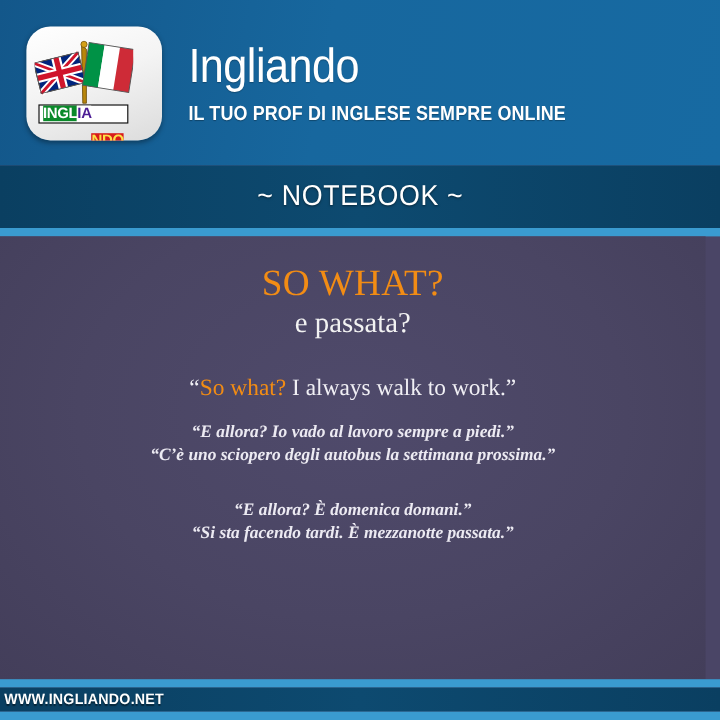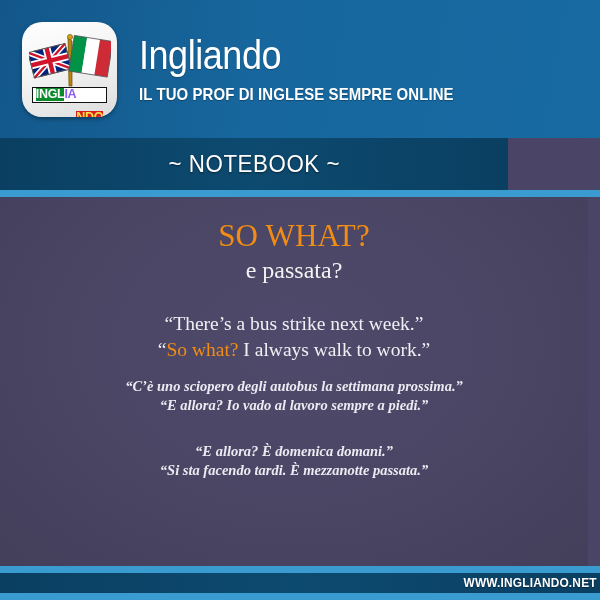--- a/index.html
+++ b/index.html
@@ -25,21 +25,21 @@
     top: 0; left: 0;
     width: 600px;
     height: 138px;
     background: linear-gradient(100deg, #13578a 0%, #17679e 45%, #176aa2 100%);
     display: flex;
     align-items: center;
     padding-left: 22px;
   }
 
   .logo-tile {
-    width: 95px;
+    width: 113px;
     height: 95px;
     border-radius: 20px;
     background: linear-gradient(160deg, #ffffff 0%, #f4f4f4 45%, #dcdcdc 100%);
     box-shadow: 0 2px 4px rgba(0,0,0,0.35);
     position: relative;
     flex: 0 0 auto;
     overflow: hidden;
   }
 
   .flags {
@@ -60,21 +60,21 @@
     align-items: center;
     justify-content: center;
     font-family: "Liberation Sans", sans-serif;
     font-weight: bold;
     font-size: 12.5px;
     letter-spacing: -0.3px;
     line-height: 1;
   }
   .badge span { padding: 0 0px; }
   .badge .g { color: #ffffff; background: #0a8a2a; }
-  .badge .w { color: #8b5cf6; background: #ffffff; }
+  .badge .w { color: #4c1d95; background: #ffffff; }
   .badge .r { color: #fde047; background: #d81b1b; margin-top: 45px; }
 
   .brand-block {
     margin-left: 22px;
     display: flex;
     flex-direction: column;
     justify-content: flex-start;
   }
 
   .brand-title {
@@ -98,21 +98,21 @@
     letter-spacing: 0.1px;
     transform: scaleX(0.88);
     transform-origin: left center;
     text-shadow: 0 1px 1px rgba(0,0,0,0.3);
   }
 
   
   .banner {
     position: absolute;
     top: 138px; left: 0;
-    width: 508px;
+    width: 600px;
     height: 52px;
     background: linear-gradient(90deg, #0a3f61 0%, #0d4a70 50%, #0a3f61 100%);
     display: flex;
     align-items: center;
     justify-content: center;
   }
   .banner-text {
     color: #ffffff;
     font-family: "Liberation Sans", sans-serif;
     font-size: 24px;
@@ -191,22 +191,21 @@
     width: 600px; height: 7px;
     background: #3a9bd0;
   }
   .footer {
     position: absolute;
     top: 573px; left: 0;
     width: 600px; height: 20px;
     background: linear-gradient(90deg, #0a3f61 0%, #0d4a70 50%, #0a3f61 100%);
     display: flex;
     align-items: center;
-    justify-content: flex-end;
-    padding-left: 48px;
+    justify-content: flex-start;
   }
   .footer-text {
     color: #ffffff;
     font-family: "Liberation Sans", sans-serif;
     font-size: 12.5px;
     font-weight: bold;
     letter-spacing: 0.2px;
     transform: scaleX(0.95);
     text-shadow: 0 1px 1px rgba(0,0,0,0.45);
   }
@@ -263,28 +262,25 @@
     <div class="banner-text">~ NOTEBOOK ~</div>
   </div>
   <div class="stripe-top"></div>
 
   <div class="body-area">
     <div class="lesson-title">SO WHAT?</div>
     <div class="lesson-subtitle">e passata?</div>
 
     <div class="example">
       <div class="en-line">
-        <span>“There’s a bus strike next week.”</span><span class="hl"></span><span></span>
-      </div>
-      <div class="en-line">
         <span>“</span><span class="hl">So what?</span><span> I always walk to work.”</span>
       </div>
       <div class="it-block">
+        <div class="it-line">“E allora? Io vado al lavoro sempre a piedi.”</div>
         <div class="it-line">“C’è uno sciopero degli autobus la settimana prossima.”</div>
-        <div class="it-line">“E allora? Io vado al lavoro sempre a piedi.”</div>
       </div>
     </div>
 
     <div class="example second">
       <div class="it-block">
         <div class="it-line">“E allora?  È domenica domani.”</div>
         <div class="it-line">“Si sta facendo tardi. È mezzanotte passata.”</div>
       </div>
     </div>
   </div>

